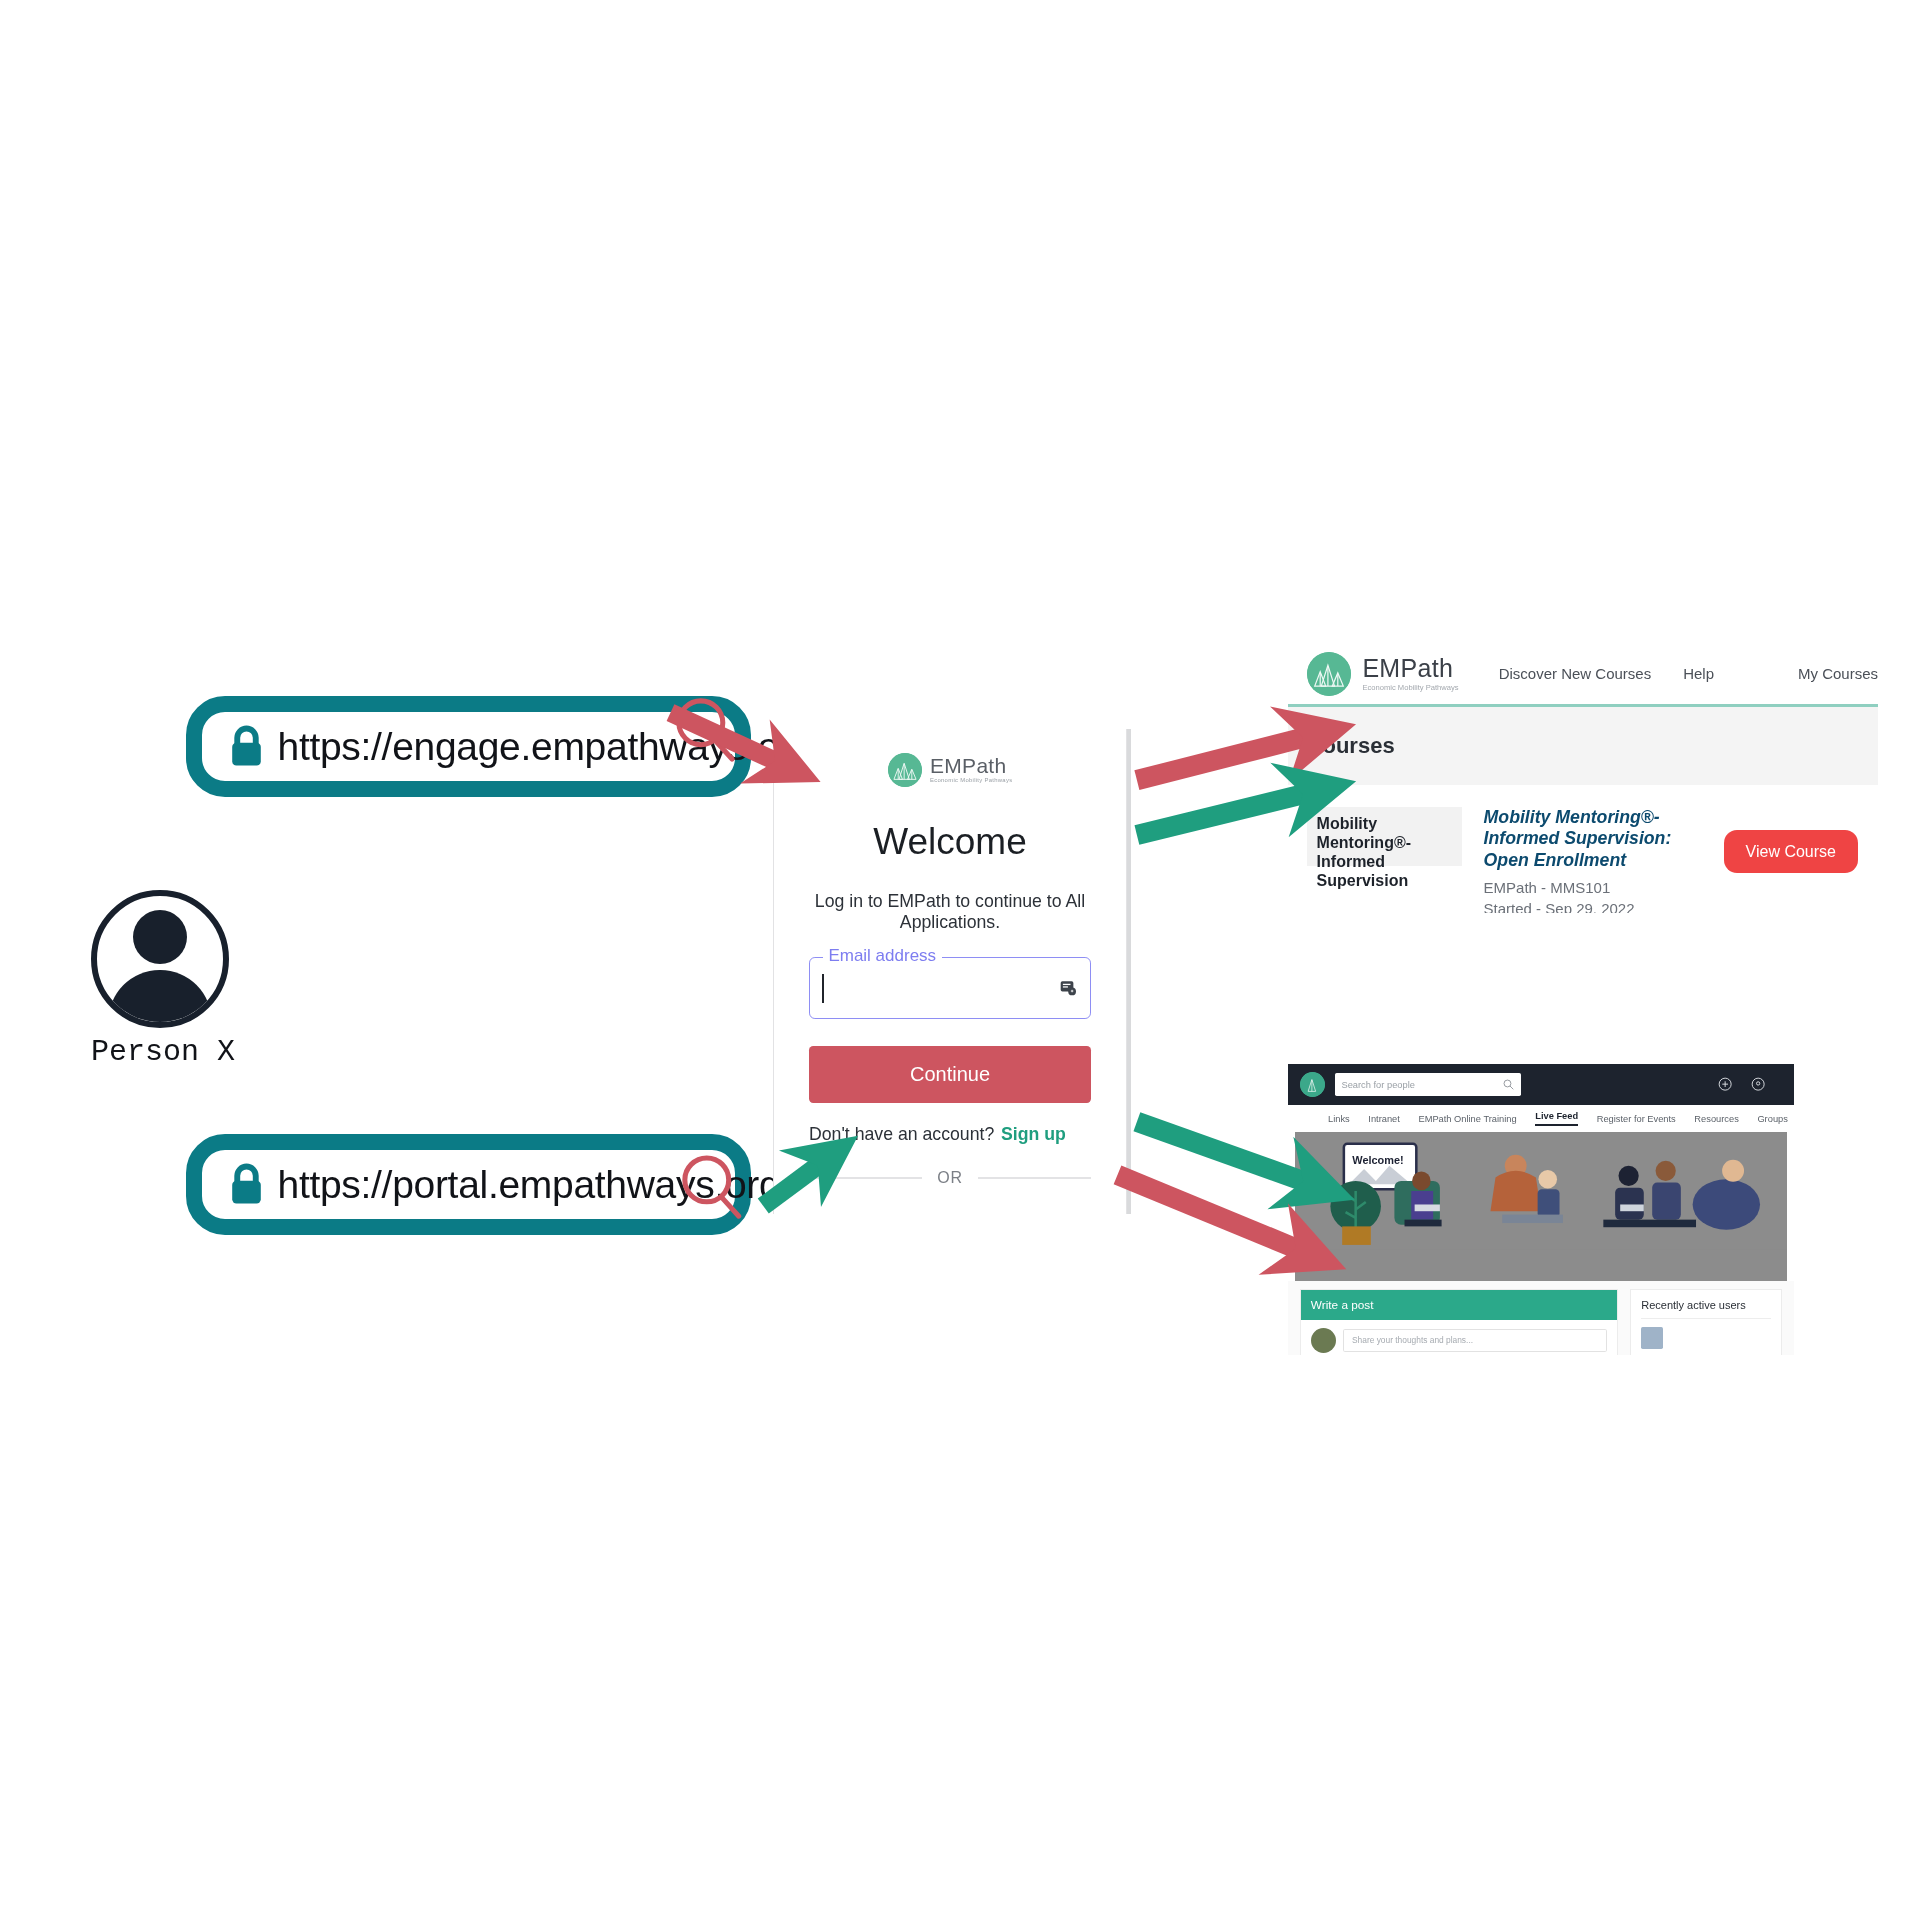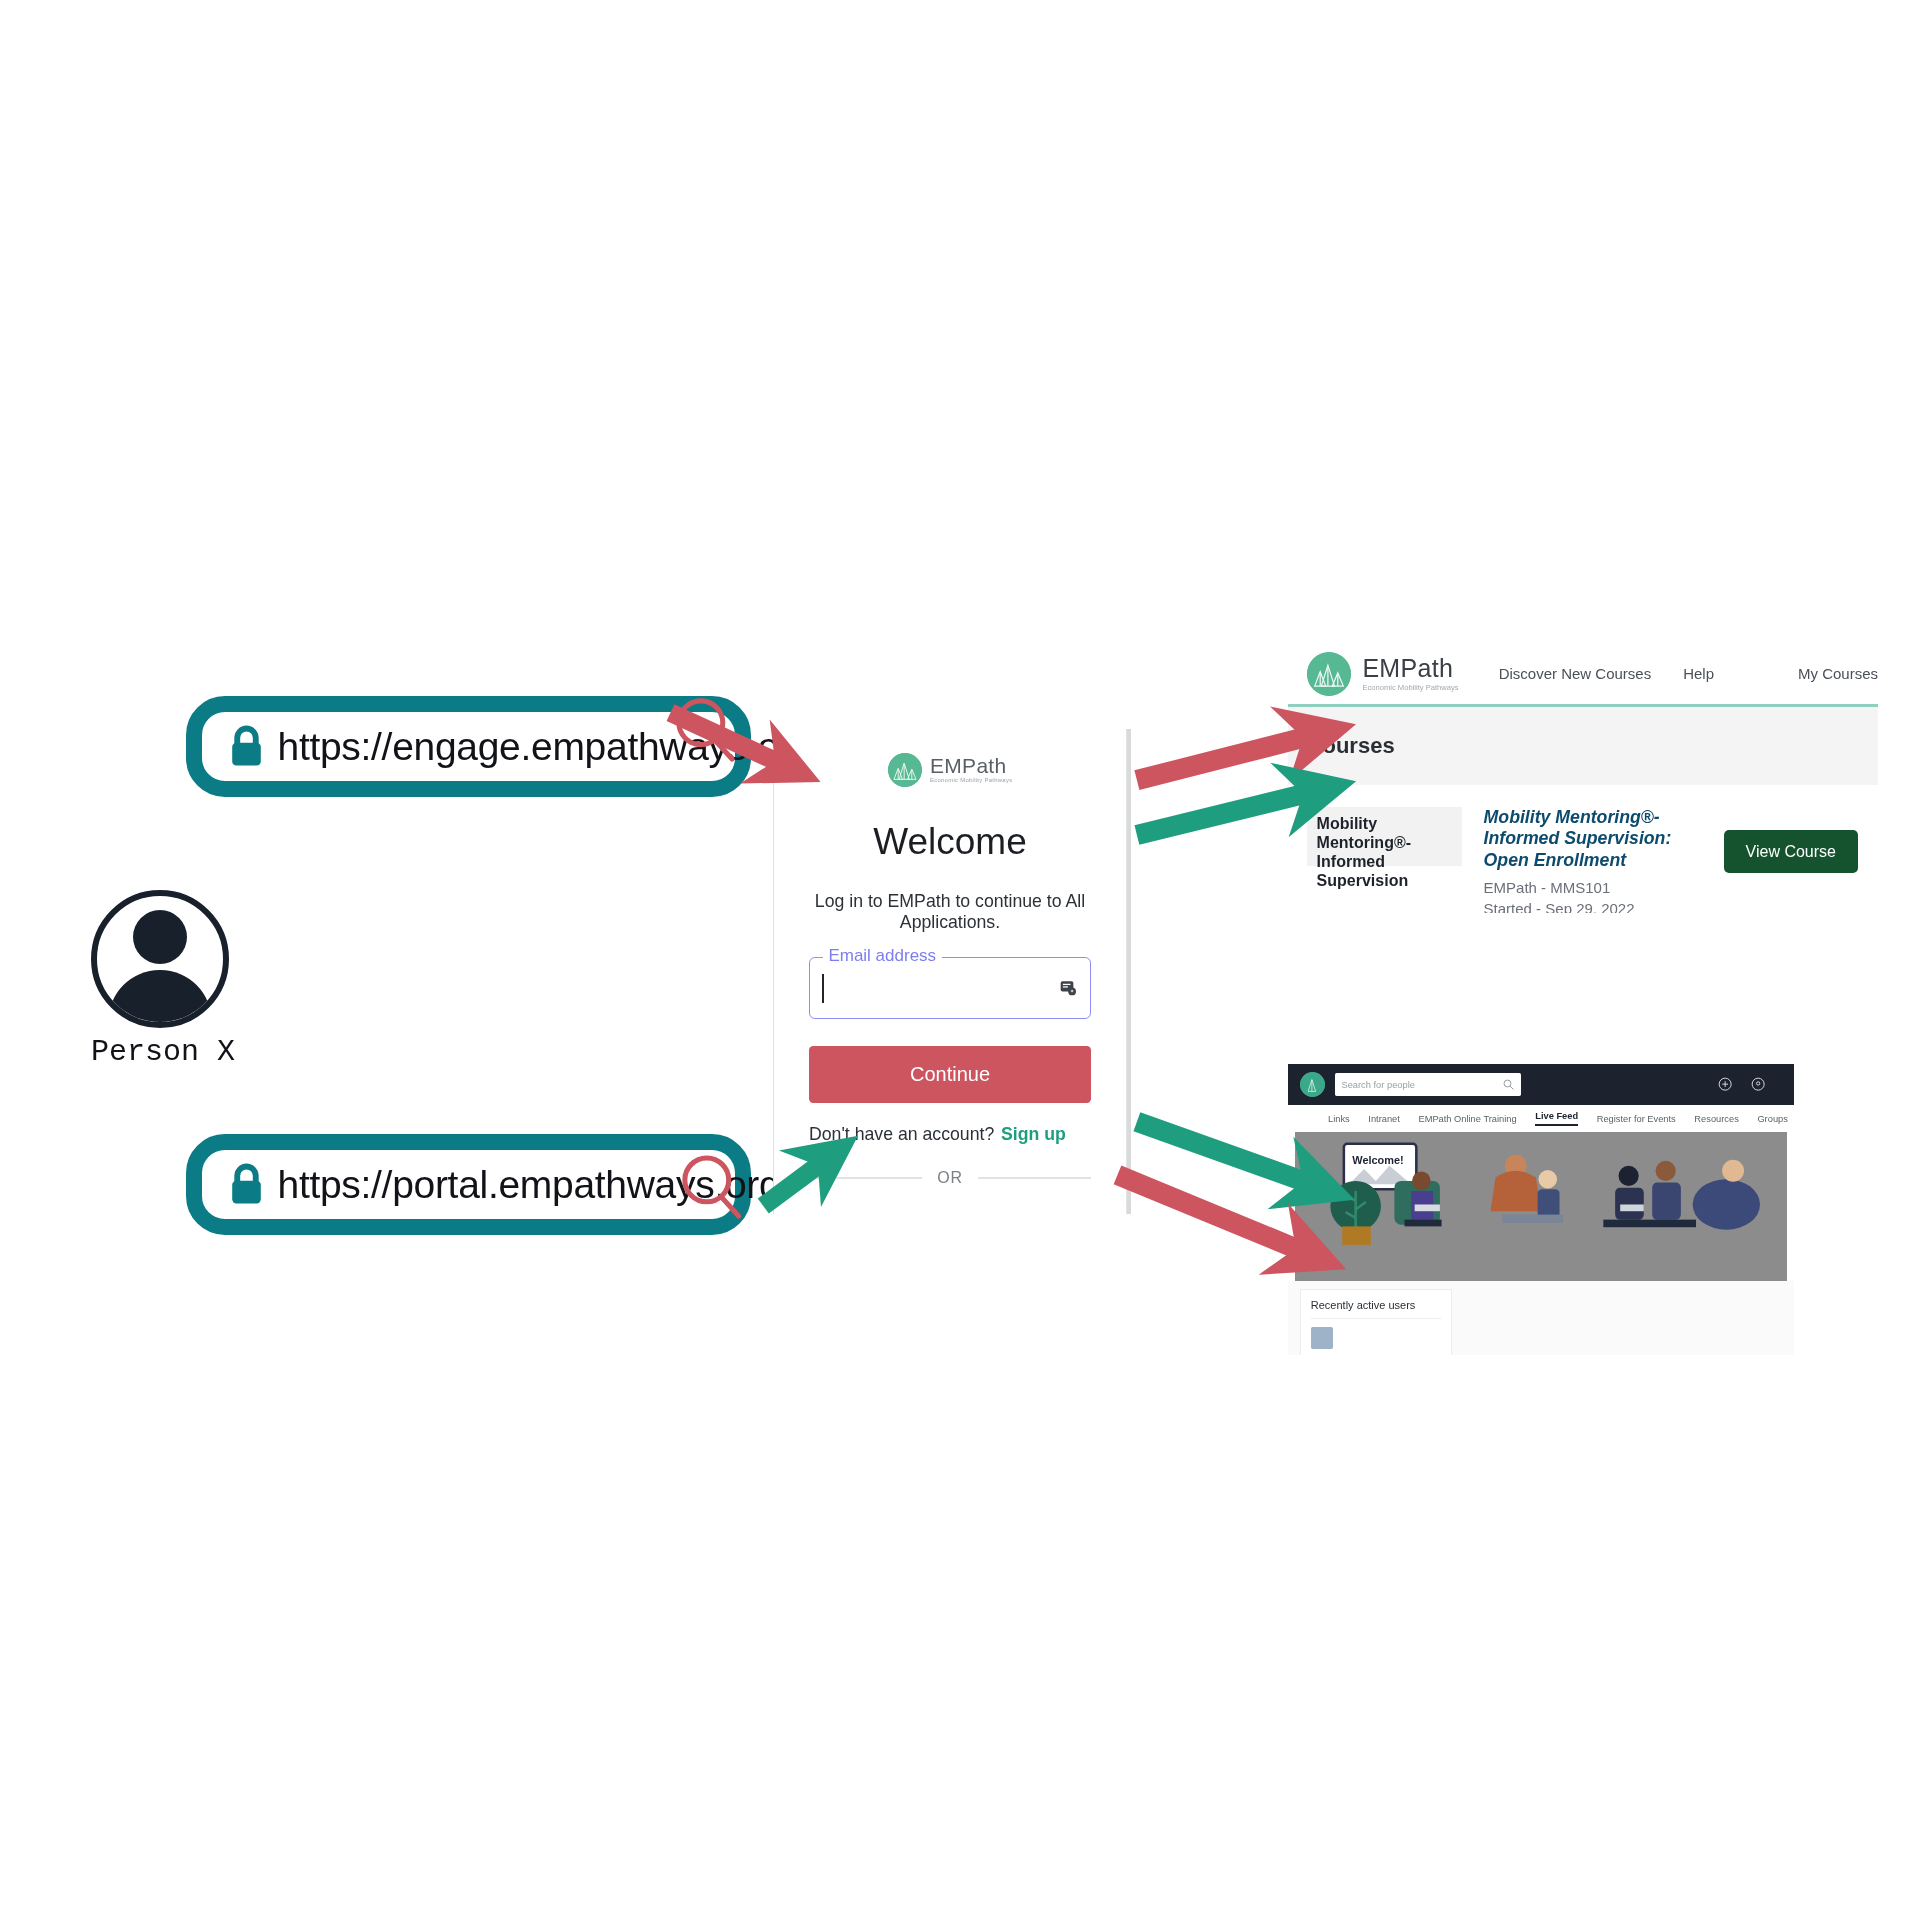--- a/index.html
+++ b/index.html
@@ -72,21 +72,21 @@
   .cs-band{background:#f4f4f4;height:78px;display:flex;align-items:center;padding-left:18.6px;box-sizing:border-box;}
   .cs-band .t{font-size:22px;font-weight:bold;color:#2a2f36;}
   .cs-row{display:flex;padding:22px 0 0 18.6px;gap:22px;}
   .cs-thumb{width:155px;height:59px;background:#f2f2f2;padding:8.4px 10px;box-sizing:border-box;}
   .cs-thumb .tt{font-size:16px;font-weight:bold;color:#1d222a;line-height:1.18;}
   .cs-meta{flex:1;}
   .cs-meta .title{font-size:17.7px;font-weight:bold;font-style:italic;color:#0c4a6e;line-height:1.22;}
   .cs-meta .sub{font-size:15px;color:#6b7078;margin-top:7.6px;}
   .cs-meta .sub2{font-size:15px;color:#6b7078;margin-top:4.2px;}
   .cs-btnwrap{padding:23.6px 20px 0 0;}
-  .cs-btn{background:#14532d;color:#fff;font-size:16px;border-radius:5px;
+  .cs-btn{background:#ef4444;color:#fff;font-size:16px;border-radius:13px;
           padding:12.6px 22px;white-space:nowrap;}
 
   
   .sc-bar{background:#1d232e;height:41px;display:flex;align-items:center;padding:0 11.8px;gap:10px;}
   .sc-logo{width:25px;height:25px;border-radius:50%;background:#3ba88a;flex:0 0 auto;position:relative;overflow:hidden;}
   .sc-search{flex:0 0 auto;width:186px;height:23.6px;background:#fff;border-radius:1.7px;
              display:flex;align-items:center;padding:0 6.7px;box-sizing:border-box;}
   .sc-search .ph{font-size:9.3px;color:#9aa0a6;}
   .sc-icons{margin-left:auto;display:flex;gap:18.6px;align-items:center;padding-right:17px;}
   .sc-nav{background:#fff;height:27px;display:flex;align-items:center;gap:18.6px;padding-left:40px;}
@@ -317,20 +317,29 @@
         <circle cx="440" cy="46" r="12" fill="#8a5a3a"></circle>
         <rect x="424" y="60" width="34" height="44" rx="6" fill="#3a4570"></rect>
         <rect x="386" y="86" width="28" height="8" fill="#cfd5dd"></rect>
         <rect x="366" y="104" width="110" height="9" fill="#1f2a3d"></rect>
 
         <ellipse cx="512" cy="86" rx="40" ry="30" fill="#3c4a7a"></ellipse>
         <circle cx="520" cy="46" r="13" fill="#e0b892"></circle>
       </svg>
     </div>
     <div class="sc-lower">
+      <div class="sc-feed">
+        <div class="sc-feedhead">Write a post</div>
+        <div class="sc-feedbody">
+          <span class="sc-ava"></span>
+          <span class="sc-input">
+            <span class="ph2">Share your thoughts and plans...</span>
+          </span>
+        </div>
+      </div>
       <div class="sc-side">
         <div class="sh">Recently active users</div>
         <div class="hr"></div>
         <div class="sc-user">
           <span class="ua"></span>
           <span class="un"></span>
         </div>
       </div>
     </div>
   </div>

